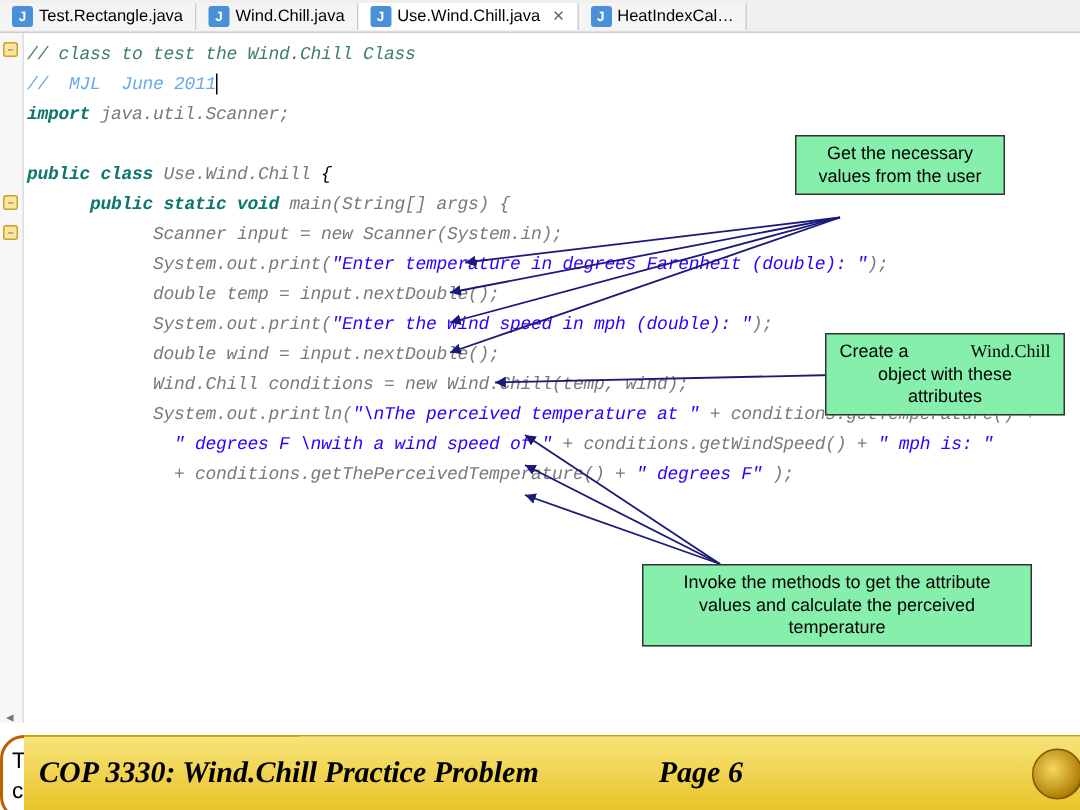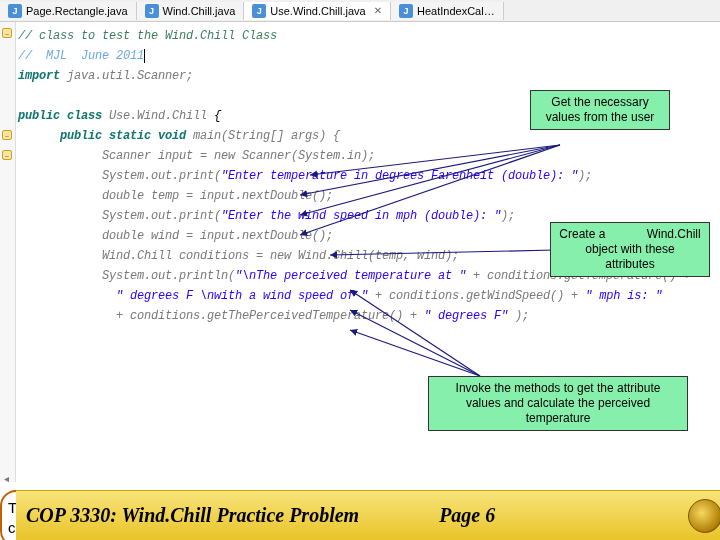--- a/index.html
+++ b/index.html
@@ -95,21 +95,21 @@
     width: 210px;
     font-size: 15px;
     font-weight: normal;
     border: 2px solid #c06000;
     border-radius: 16px;
     background: #fff;
     padding: 6px 6px 6px 6px;
     line-height: 1.35;
   }
   .title-box .t1 { display:block; }
-  .mono { font-family: Liberation Sans, sans-serif; padding-left: 38px; }
+  .mono { font-family: Liberation Serif, serif; padding-left: 38px; }
 
   .c-get { top: 90px; left: 530px; width: 140px; font-size: 12px; line-height: 1.25; }
   .c-create { top: 222px; left: 550px; width: 160px; font-size: 12px; line-height: 1.25; }
   .c-invoke { top: 376px; left: 428px; width: 260px; font-size: 12px; line-height: 1.25; }
 
   
   svg.overlay {
     position: absolute;
     top: 0; left: 0;
     width: 720px; height: 490px;
@@ -148,21 +148,21 @@
     left: 4px; bottom: 56px;
     font-size: 10px; color: #777;
   }
 </style>
 </head>
 <body>
 
 <div class="tab-bar">
   <div class="tab">
     <span class="jicon">J</span>
-    <span>Page.Rectangle.java</span>
+    <span>Test.Rectangle.java</span>
   </div>
   <div class="tab">
     <span class="jicon">J</span>
     <span>Wind.Chill.java</span>
   </div>
   <div class="tab active">
     <span class="jicon">J</span>
     <span>Use.Wind.Chill.java</span>
     <span class="close-x">✕</span>
   </div>

